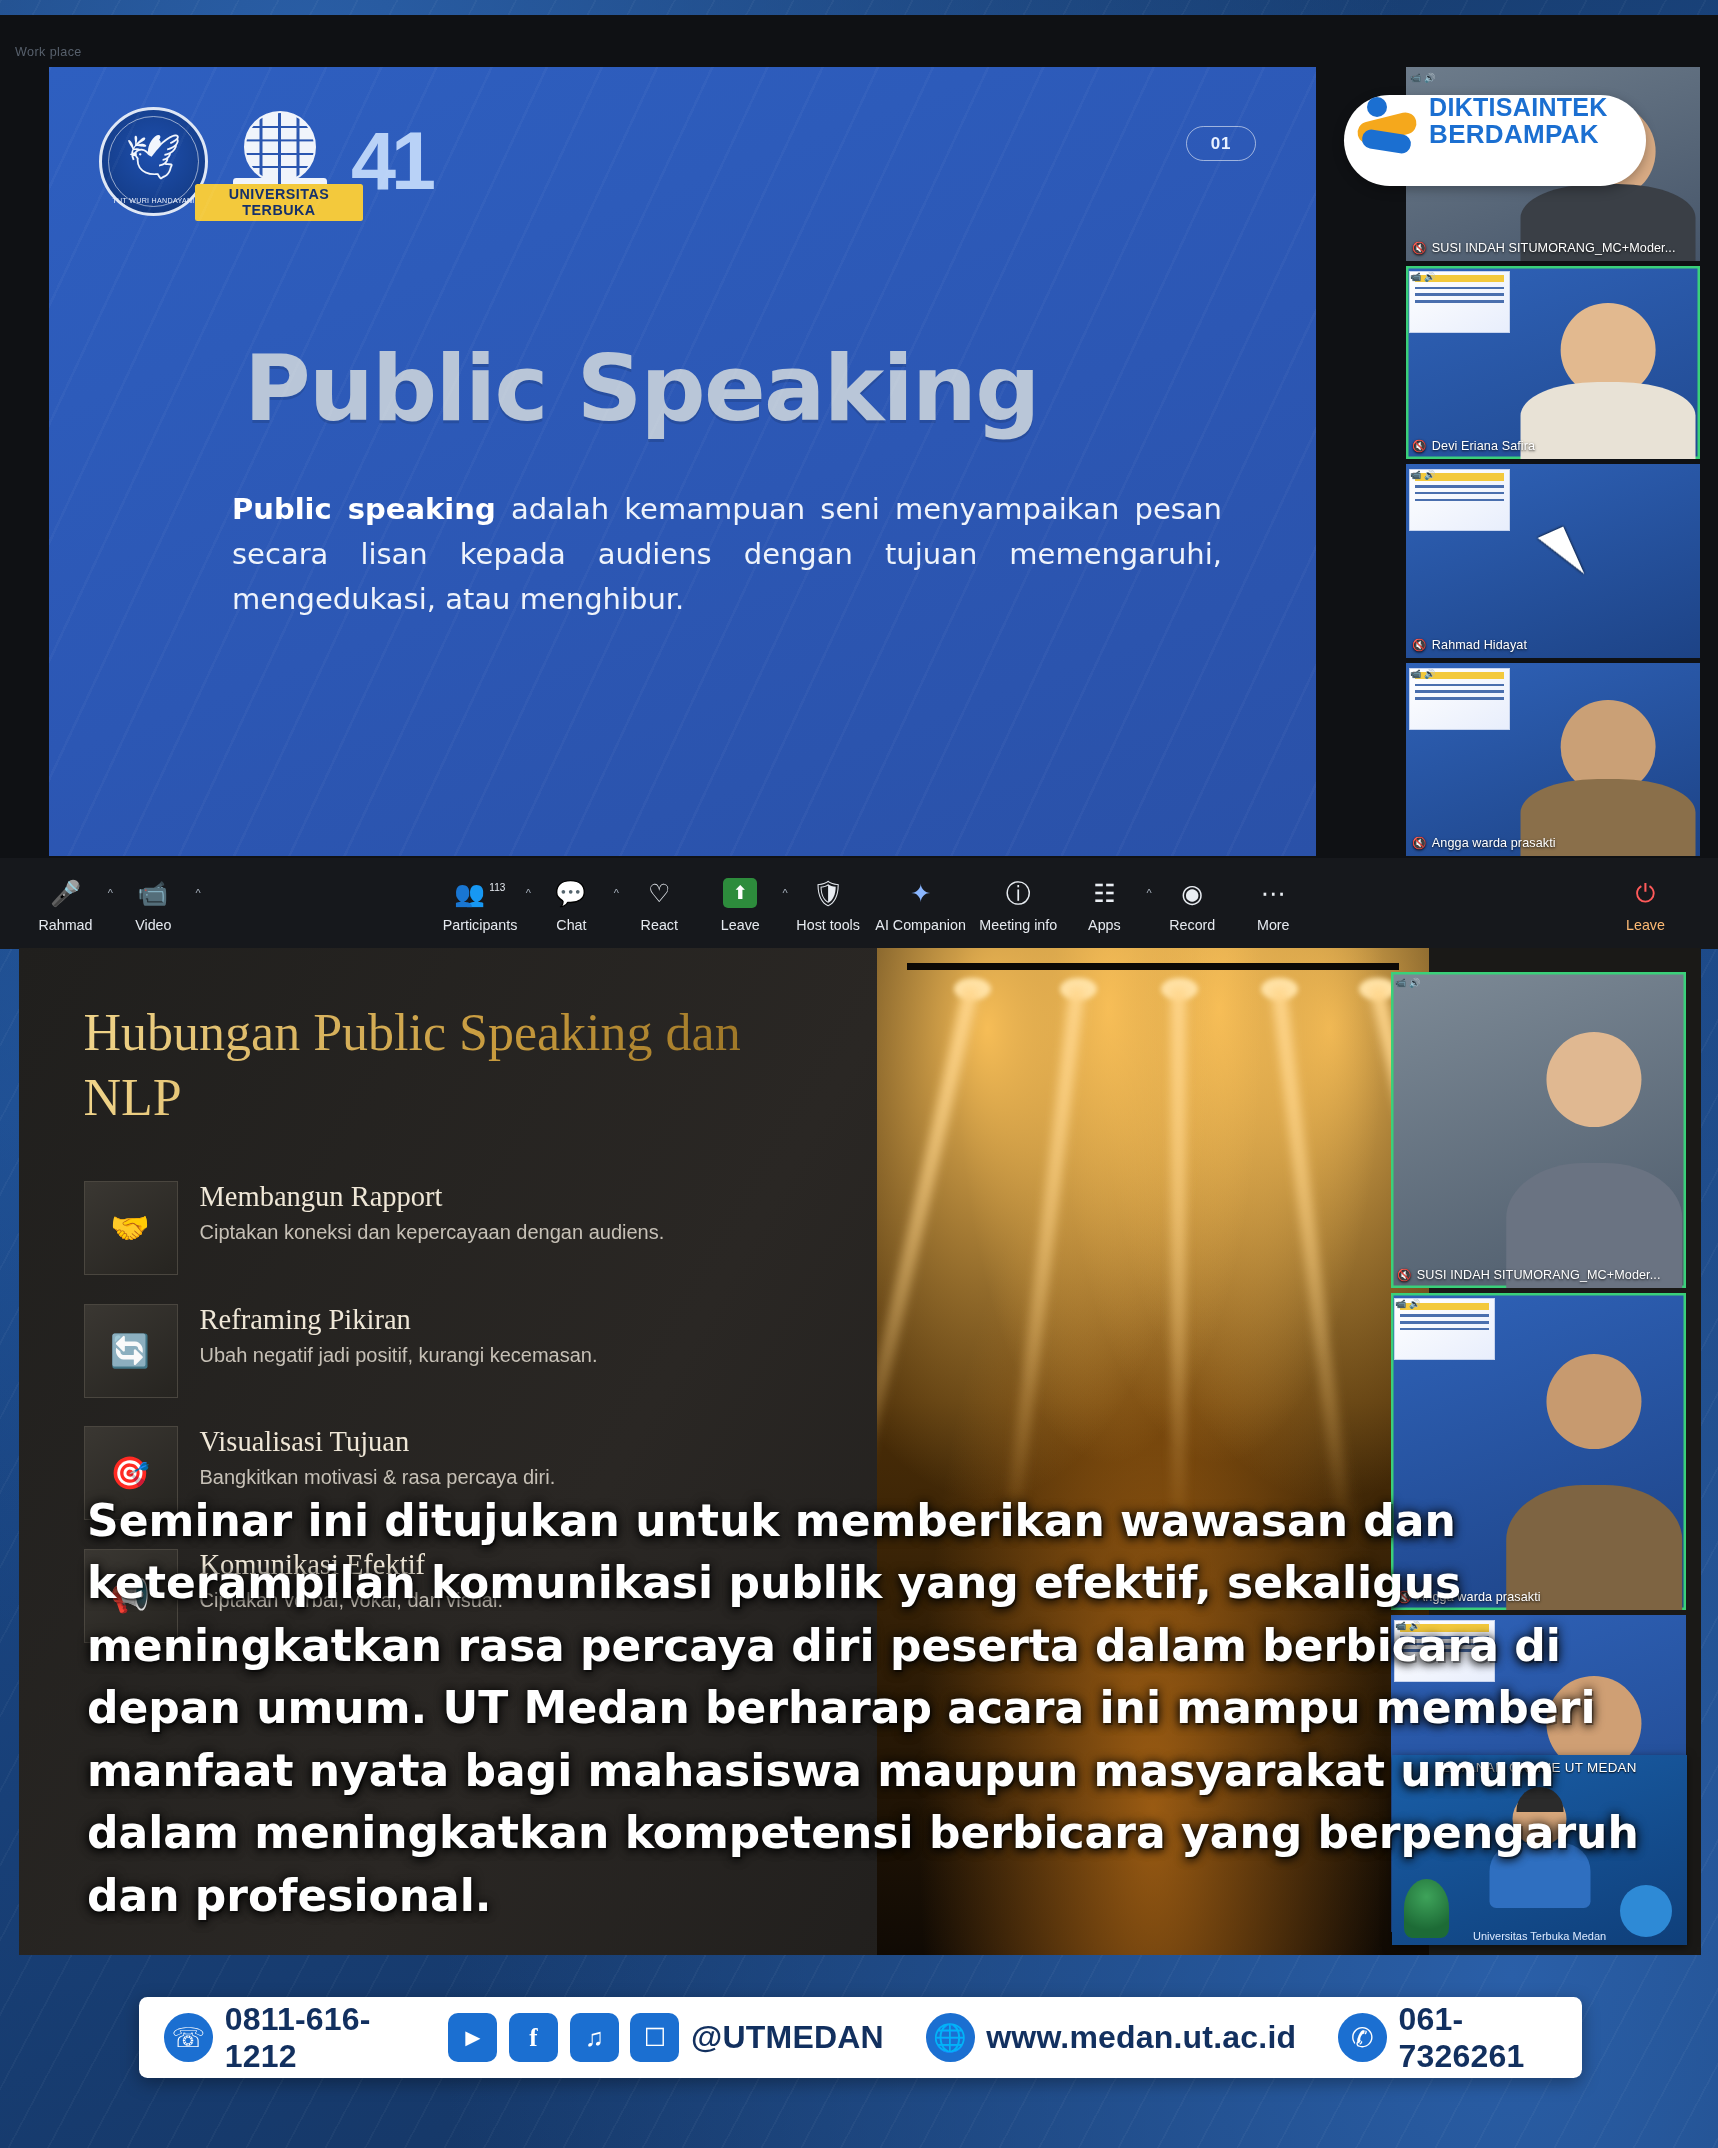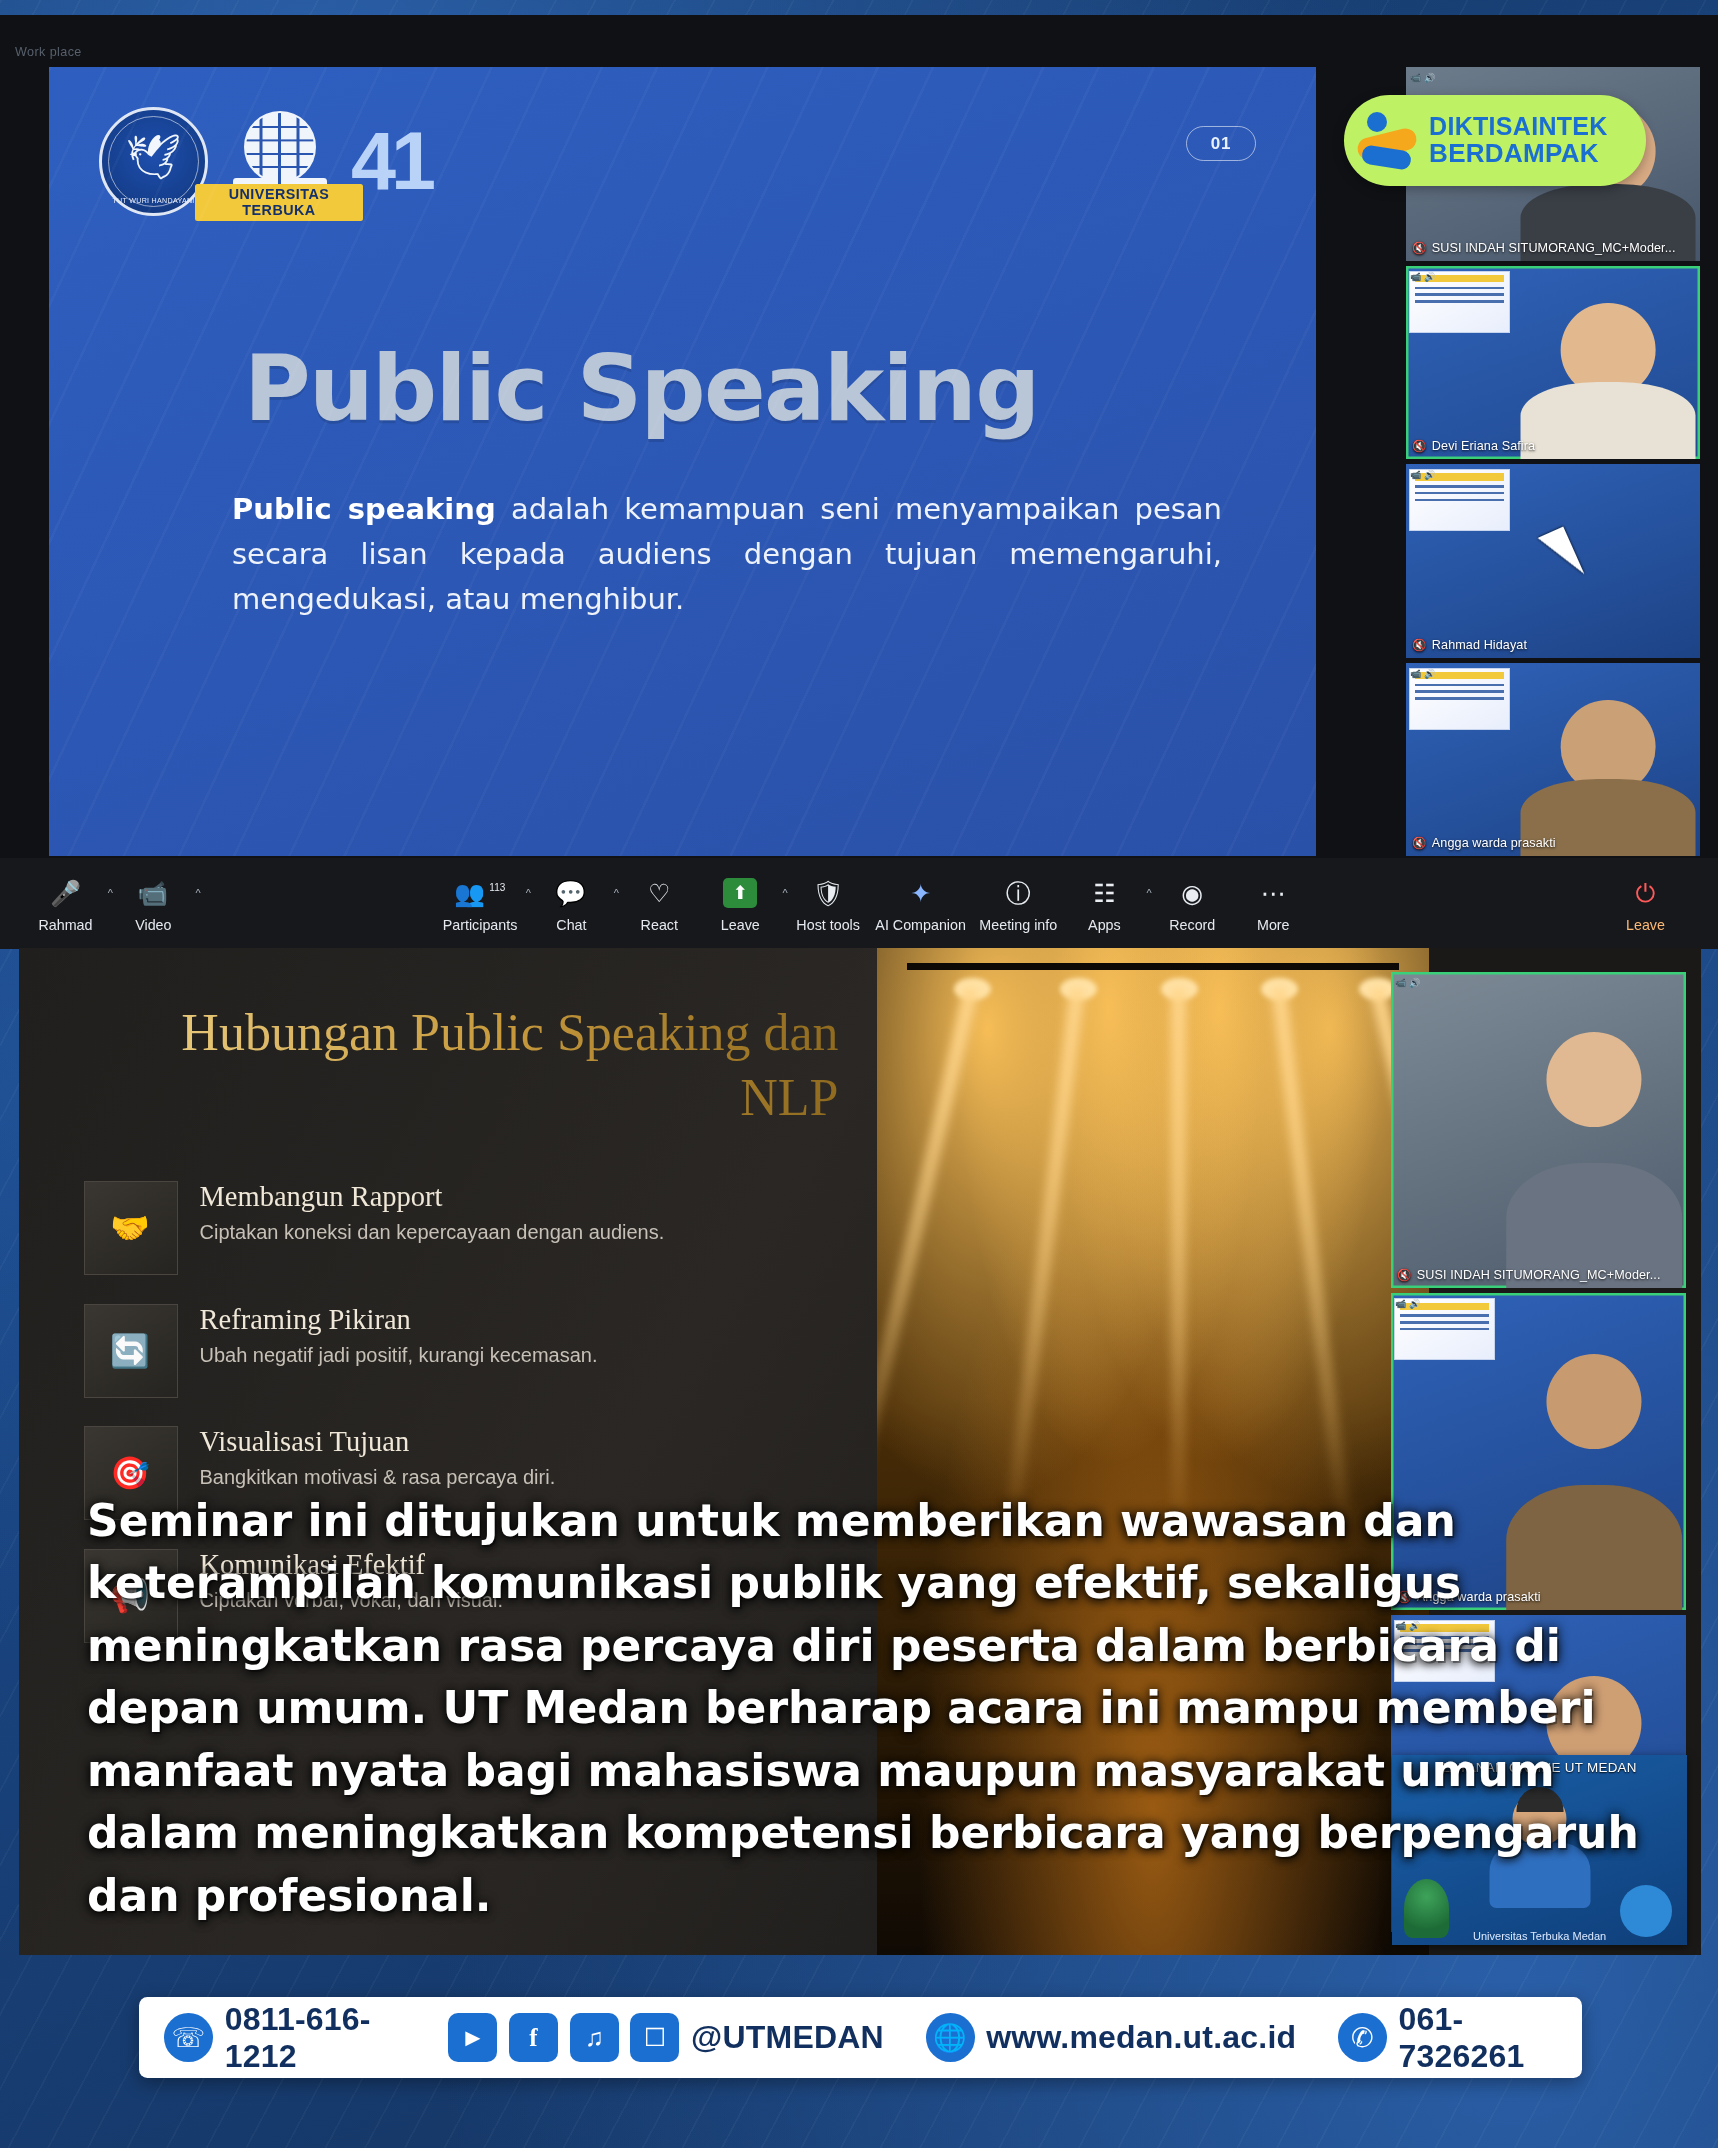--- a/index.html
+++ b/index.html
@@ -107,21 +107,21 @@
   .slide-body {
     position: absolute; left: 183px; top: 420px; width: 990px;
     font-size: 29px; line-height: 1.55; color: #eef3fb; text-align: justify;
     font-family: "DejaVu Sans", sans-serif;
   }
   .slide-body b { font-weight: bold; color: #ffffff; }
 
   
   .diktisaintek {
     position: absolute; right: 72px; top: 80px; width: 302px; height: 91px;
-    background: #bef264; border-radius: 49px; display: flex; align-items: center; gap: 11.7px;
+    background: #ffffff; border-radius: 49px; display: flex; align-items: flex-start; gap: 11.7px;
     padding: 0 22px 0 13.4px; box-shadow: 0 3.4px 11.7px rgba(0,0,0,.3); z-index: 5;
   }
   .dikti-mark { width: 60px; height: 60px; position: relative; flex: 0 0 auto; }
   .dikti-mark .c1{position:absolute;left:10px;top:1.7px;width:20px;height:20px;border-radius:50%;background:#1b6fd1;}
   .dikti-mark .c2{position:absolute;left:0;top:22px;width:60px;height:22px;border-radius:11px;background:#f5a81c;transform:rotate(-14deg);}
   .dikti-mark .c3{position:absolute;left:5px;top:37px;width:49px;height:18.5px;border-radius:9.2px;background:#1b6fd1;transform:rotate(9deg);}
   .dikti-text { line-height: 1.02; }
   .dikti-text .l1{font-size:25px;font-weight:bold;color:#1b6fd1;letter-spacing:0.3px;}
   .dikti-text .l2{font-size:26px;font-weight:bold;color:#1b6fd1;letter-spacing:0.3px;}
 
@@ -187,21 +187,21 @@
     background: #1a1917; overflow: hidden;
   }
   .slide2 {
     position: absolute; left: 0; top: 0; width: 1410px; height: 1007px;
     background: linear-gradient(120deg,#201f1d 0%,#2a2724 45%,#191817 100%);
   }
   .slide2-title {
     position: absolute; left: 65px; top: 52px; width: 755px;
     font-family: "Liberation Serif", serif; font-size: 52px; line-height: 1.25;
     background: linear-gradient(90deg,#f0d48a,#c79a3d 55%,#8f6a1f);
-    -webkit-background-clip: text; background-clip: text; color: transparent; text-align: right;
+    -webkit-background-clip: text; background-clip: text; color: transparent;
   }
   .feature { position: absolute; left: 65px; display: flex; gap: 22px; align-items: flex-start; width: 755px; }
   .feat-box {
     width: 94px; height: 94px; flex: 0 0 auto;
     background: linear-gradient(145deg,#3a3732,#262420);
     border: 0.8px solid #4a463f; display: flex; align-items: center; justify-content: center;
     color: #9c9party; color: #8d8madre; color: #8d8a83; font-size: 32px;
   }
   .feat-h {
     font-family: "Liberation Serif", serif; font-size: 28.5px; color: #efe7d7; margin-bottom: 8.4px;

